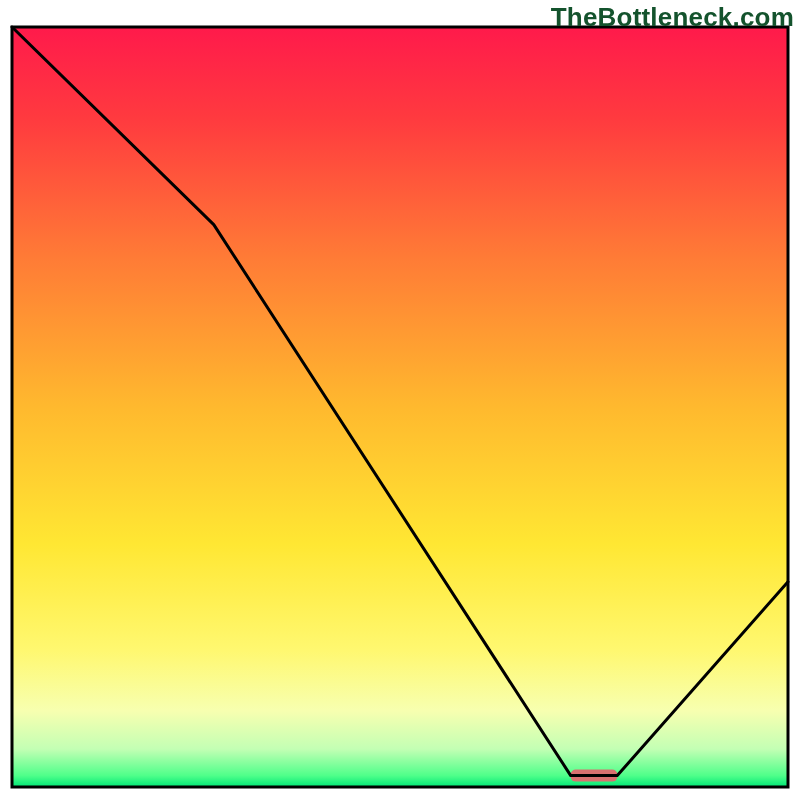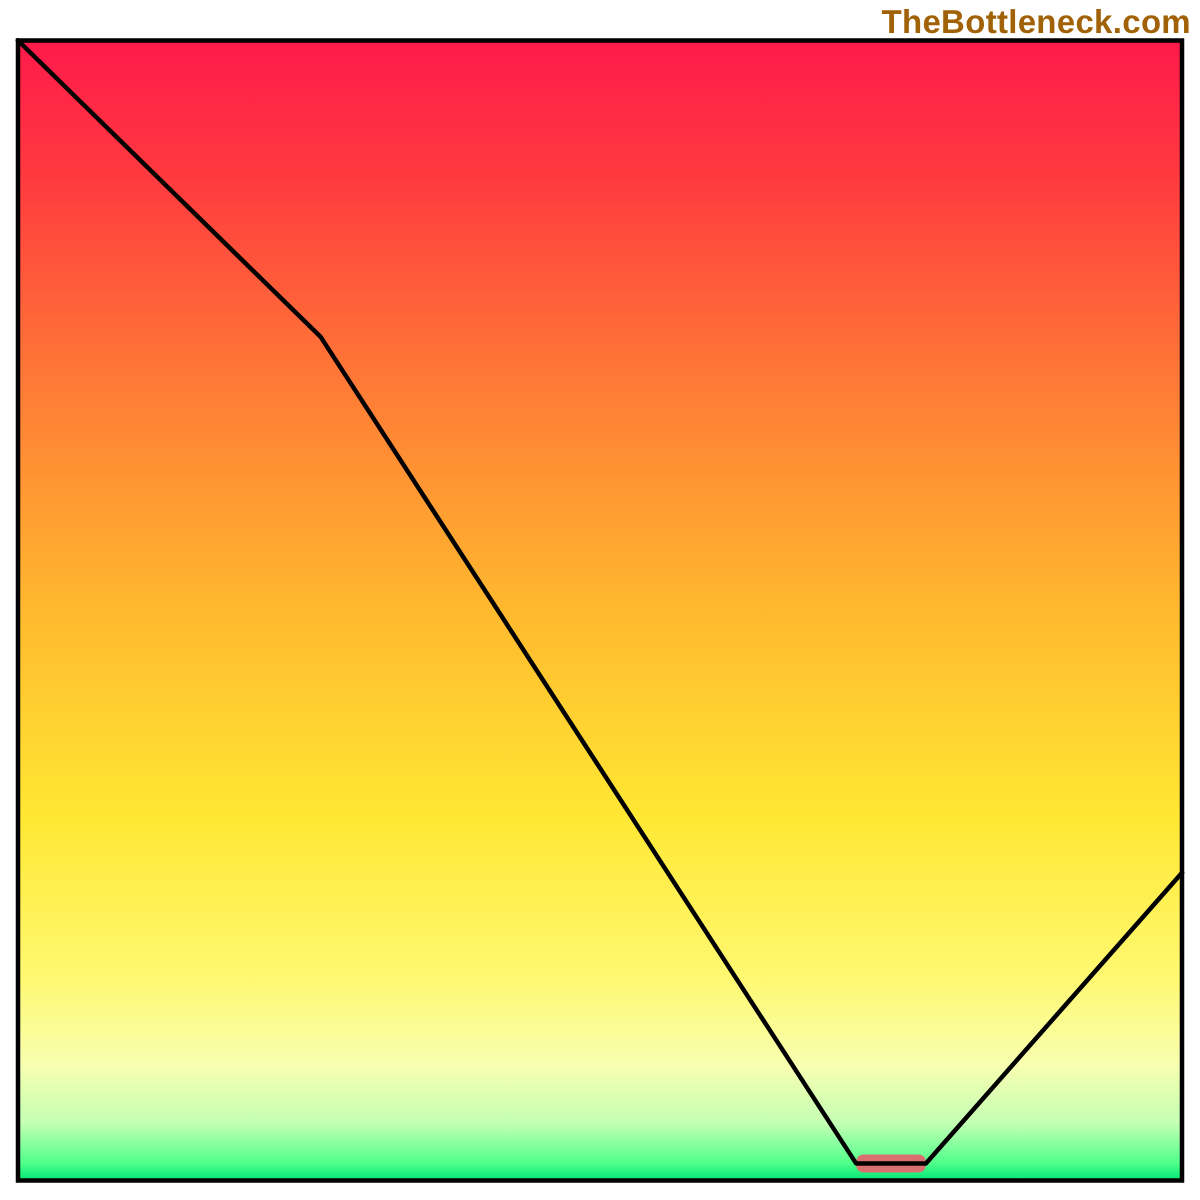--- a/index.html
+++ b/index.html
@@ -12,23 +12,23 @@
   }
   .chart-container {
     position: relative;
     width: 800px;
     height: 800px;
   }
   .watermark {
     position: absolute;
     top: 2px;
     right: 6px;
-    font-size: 22px;
+    font-size: 26px;
     font-weight: bold;
-    color: #a16207;
+    color: #14532d;
     letter-spacing: 0.2px;
     z-index: 10;
   }
   svg {
     display: block;
   }
 </style>
 </head>
 <body>
 

